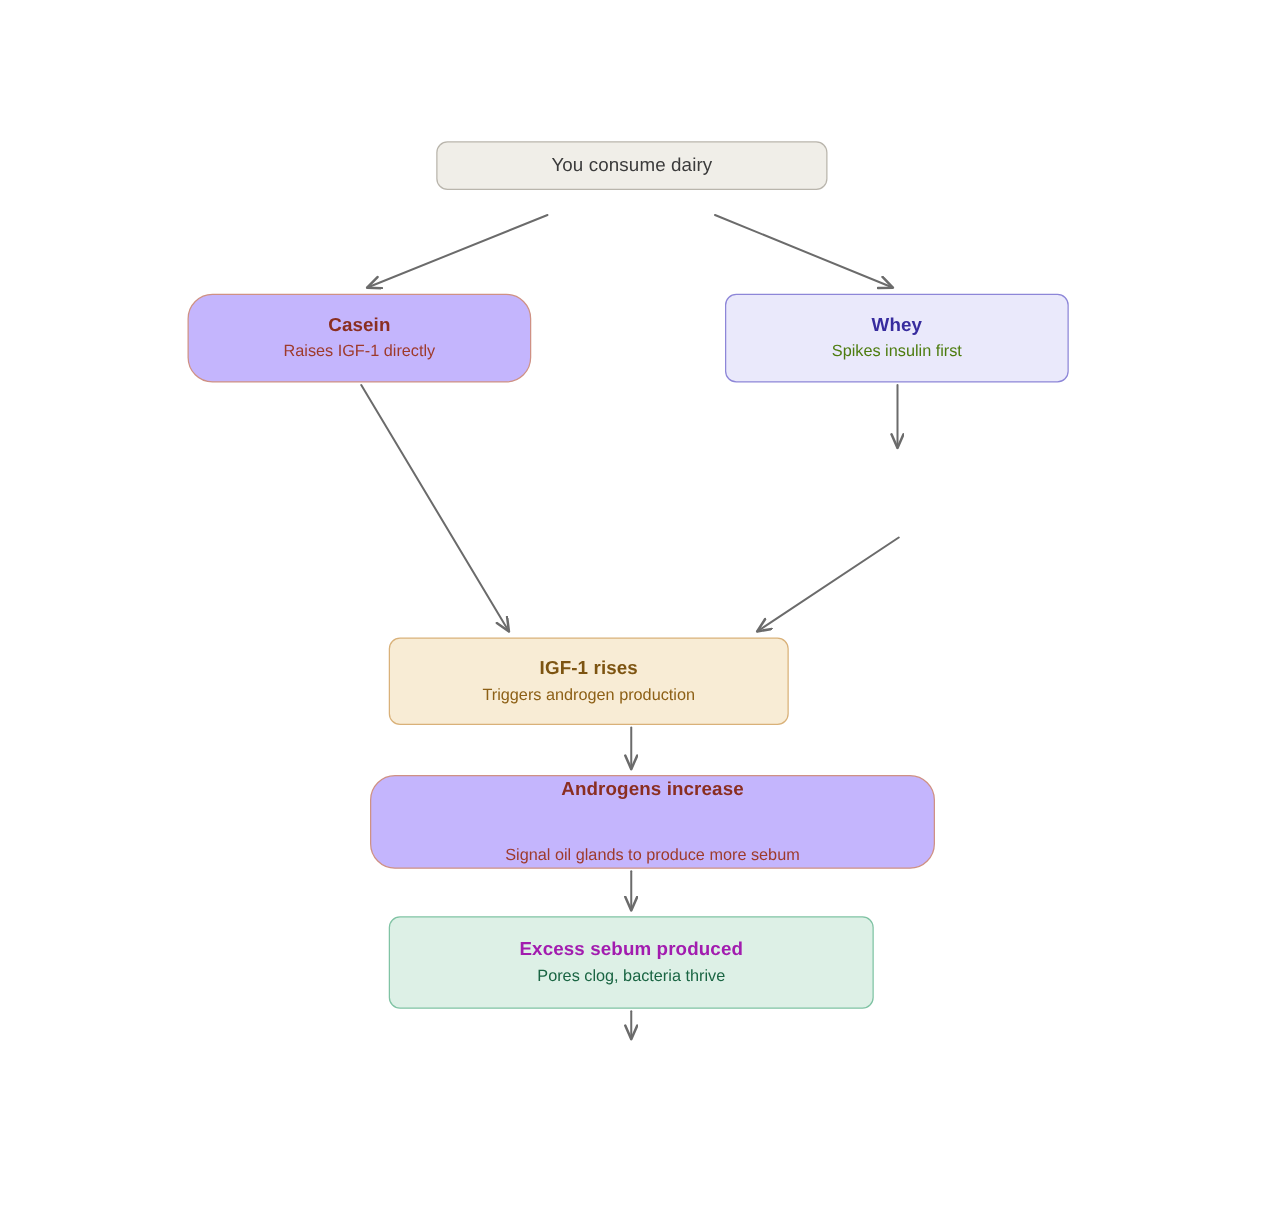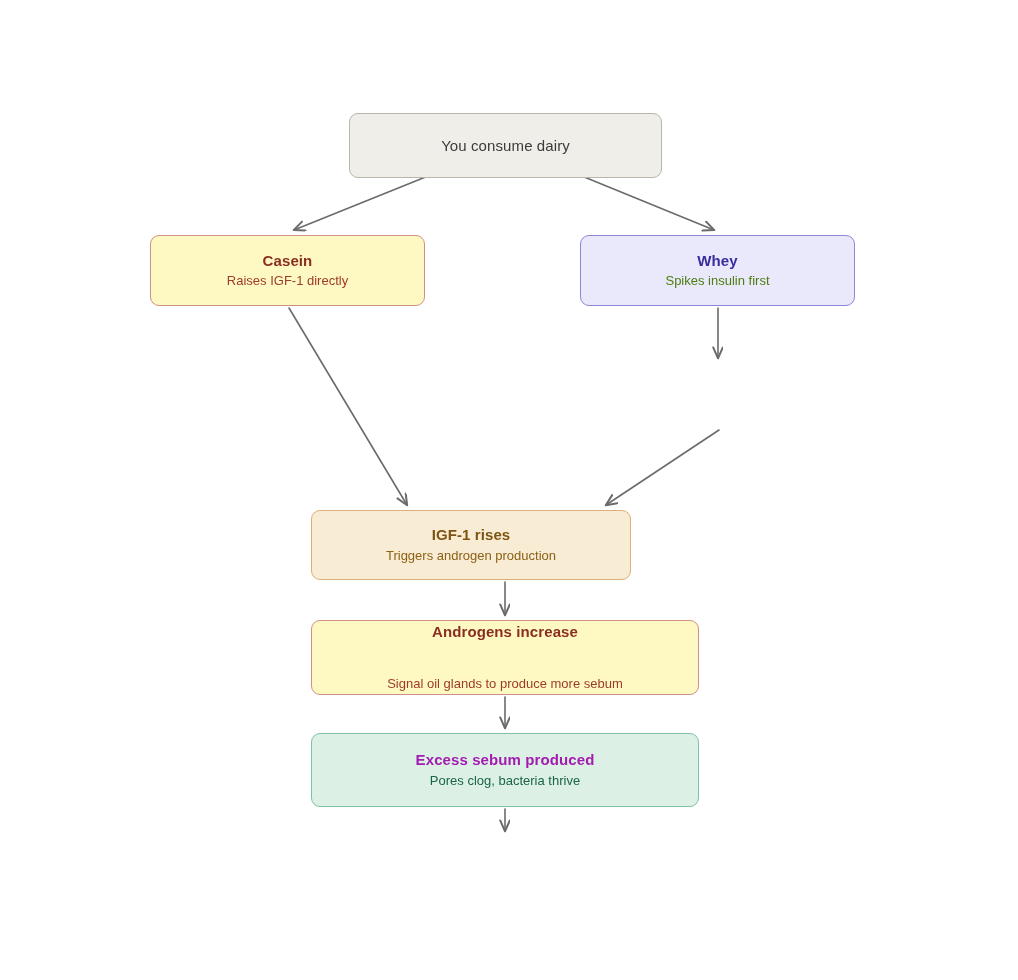--- a/index.html
+++ b/index.html
@@ -57,21 +57,21 @@
   .node.single .title {
     font-weight: normal;
     font-size: 15px;
   }
 
   
   .theme-neutral { background: #f0eee8; border-color: #b9b5ac; }
   .theme-neutral .title { color: #3b3b3b; }
 
   
-  .theme-rose { background: #fef9c3; border-color: #cf9184; }
+  .theme-rose { background: #c4b5fd; border-color: #cf9184; border-radius: 20px; }
   .theme-rose .title { color: #8a2e21; }
   .theme-rose .subtitle { color: #9e3a2b; }
 
   
   .theme-indigo { background: #eae9fb; border-color: #8d86d8; }
   .theme-indigo .title { color: #372c9e; }
   .theme-indigo .subtitle { color: #4d7c0f; }
 
   
   .theme-amber { background: #fbedd4; border-color: #ddba7b; }
@@ -112,41 +112,41 @@
       <line x1="719" y1="430" x2="606" y2="505" marker-end="url(#arrowhead)"></line>
 
       <line x1="505" y1="582" x2="505" y2="615" marker-end="url(#arrowhead)"></line>
 
       <line x1="505" y1="697" x2="505" y2="728" marker-end="url(#arrowhead)"></line>
 
       <line x1="505" y1="809" x2="505" y2="831" marker-end="url(#arrowhead)"></line>
     </g>
   </svg>
 
-  <div class="node theme-neutral single" style="left:349px; top:113px; width:313px; height:65px;text-align:right;">
+  <div class="node theme-neutral single" style="left:349px; top:113px; width:313px; height:39px;text-align:right;">
     <div class="title">You consume dairy</div>
   </div>
 
   <div class="node theme-rose" style="left:150px; top:235px; width:275px; height:71px;">
     <div class="title">Casein</div>
     <div class="subtitle">Raises IGF-1 directly</div>
   </div>
 
   <div class="node theme-indigo" style="left:580px; top:235px; width:275px; height:71px;">
     <div class="title">Whey</div>
     <div class="subtitle">Spikes insulin first</div>
   </div>
 
 
   <div class="node theme-amber-deep" style="left:311px; top:510px; width:320px; height:70px;">
     <div class="title">IGF-1 rises</div>
     <div class="subtitle">Triggers androgen production</div>
   </div>
 
-  <div class="node theme-rose" style="left:311px; top:620px; width:388px; height:75px;gap:32px;">
+  <div class="node theme-rose" style="left:296px; top:620px; width:452px; height:75px;gap:32px;">
     <div class="title">Androgens increase</div>
     <div class="subtitle">Signal oil glands to produce more sebum</div>
   </div>
 
   <div class="node theme-green" style="left:311px; top:733px; width:388px; height:74px;">
     <div class="title">Excess sebum produced</div>
     <div class="subtitle">Pores clog, bacteria thrive</div>
   </div>
 
 

